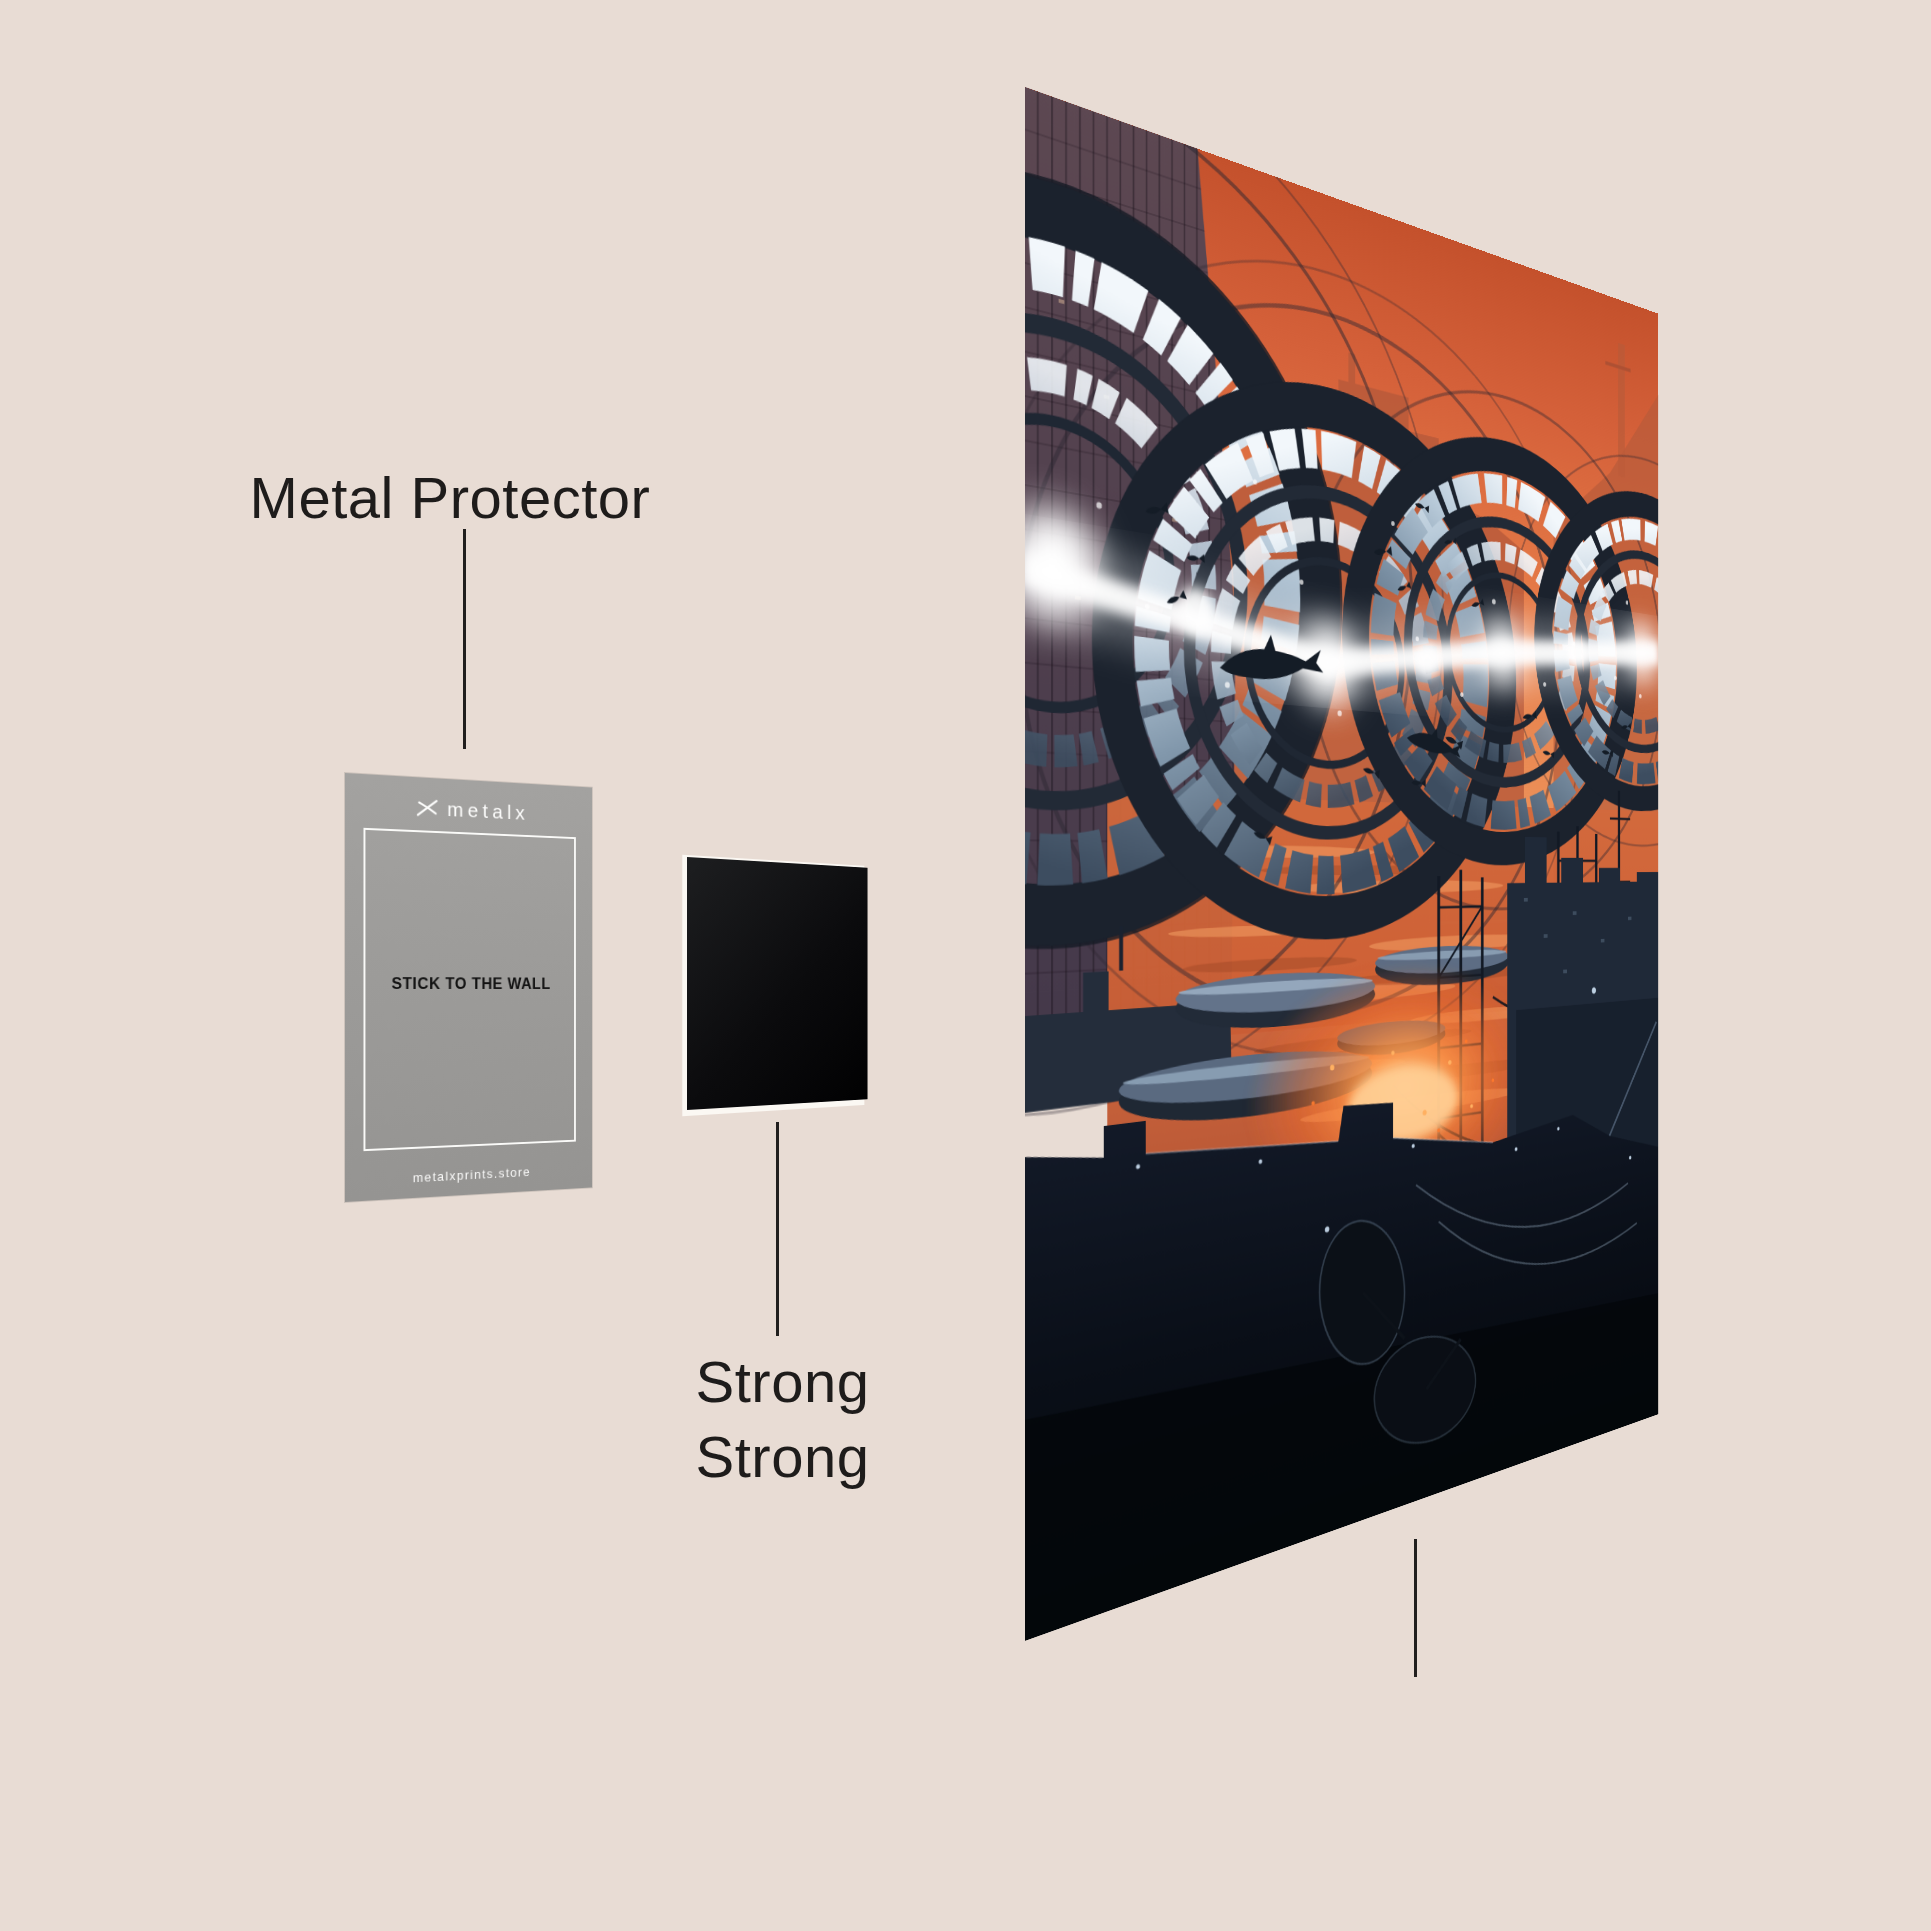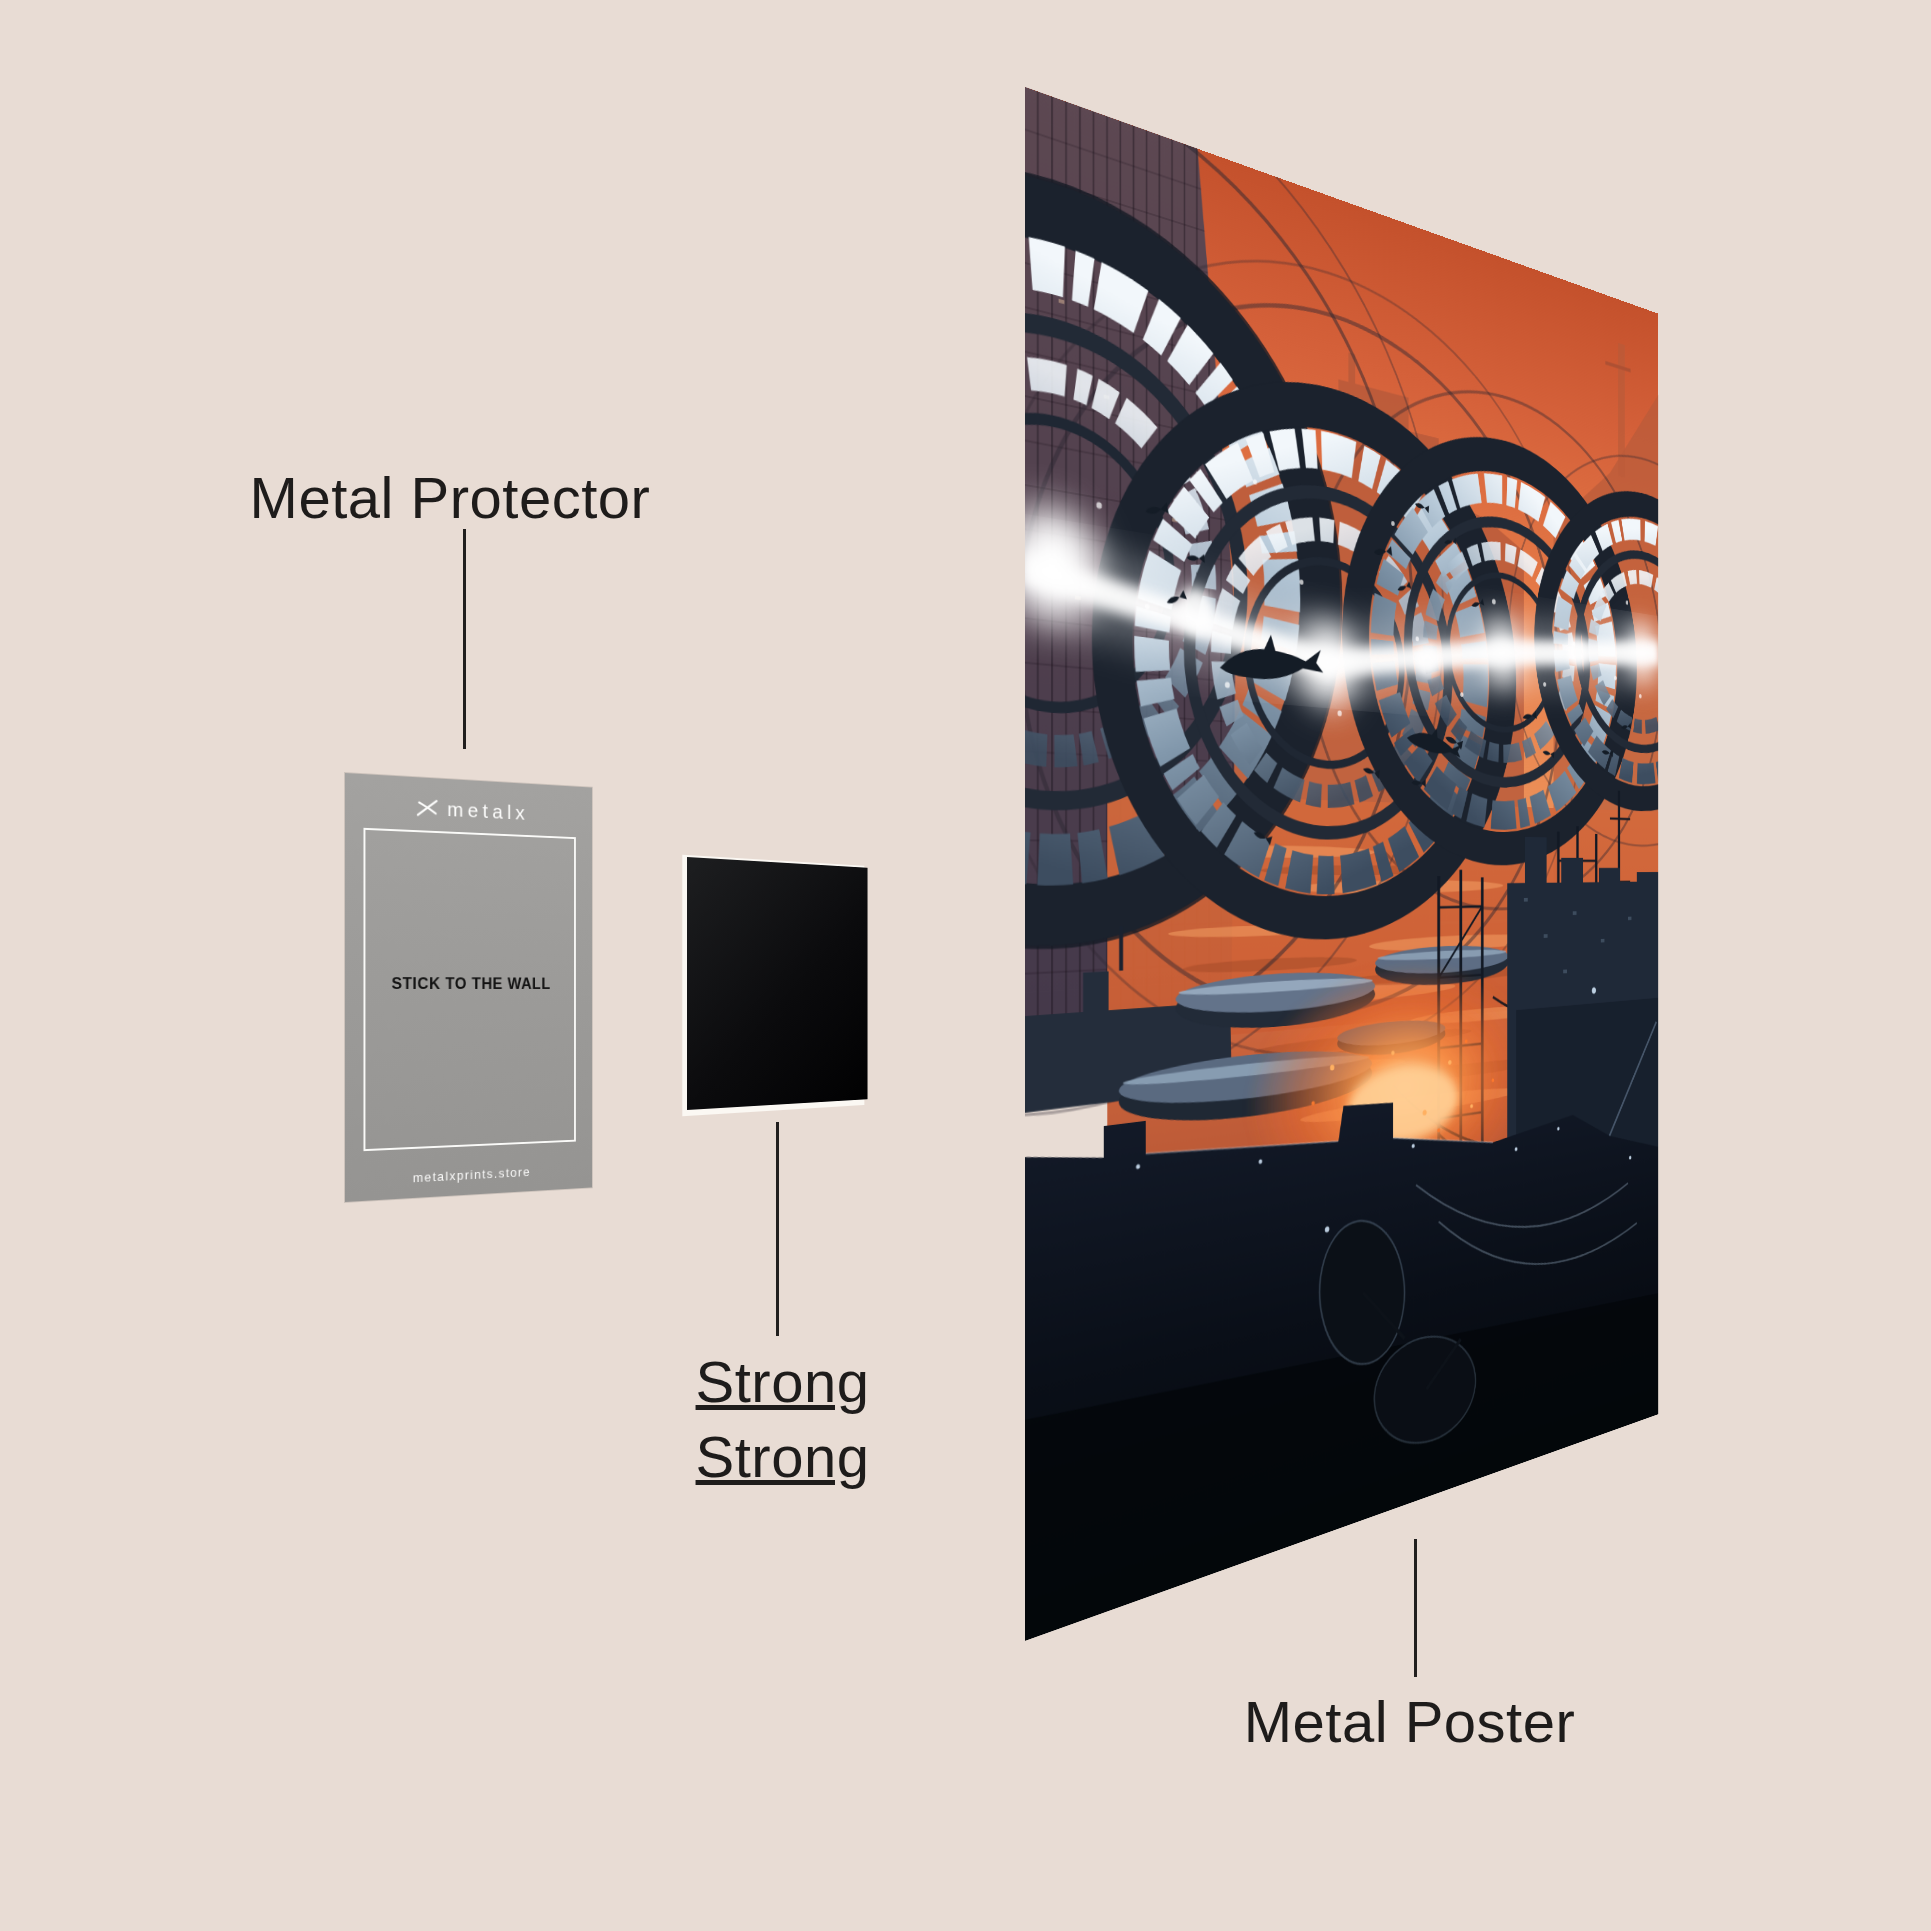--- a/index.html
+++ b/index.html
@@ -9,21 +9,21 @@
     font-family:"Liberation Sans", sans-serif;
   }
   .stage{position:absolute;inset:0;}
 
   
   .label{
     position:absolute;color:#1e1c1b;font-size:58px;letter-spacing:0.5px;
     text-align:center;line-height:75px;font-weight:400;
   }
   .wall-label{left:174px;top:460px;width:552px;}
-  .magnet-label{left:541px;top:1344px;width:483px;text-decoration:underline;}
+  .magnet-label{left:541px;top:1344px;width:483px;}
   .poster-label{left:1120px;top:1684px;width:579px;}
 
   
   .connector{position:absolute;width:3.4px;background:#211f1e;}
   .wall-line{left:463px;top:529px;height:220px;}
   .magnet-line{left:776px;top:1122px;height:214px;}
   .poster-line{left:1414px;top:1539px;height:138px;}
 
   
   .card3d{
@@ -412,16 +412,15 @@
         </g>
         <g transform="rotate(10 578 1472)">
           <ellipse cx="578" cy="1472" rx="90" ry="66" fill="#0a0e15" stroke="rgba(150,180,210,0.22)" stroke-width="2.5"></ellipse>
         </g>
         <path d="M470,1330 L540,1400 M578,1472 L640,1420" stroke="#0d1219" stroke-width="5"></path>
       </g>
     </svg>
   </div>
 
   <div class="connector poster-line"></div>
-  <div class="label poster-label">Metal Poster</div>
 
 </div>
 
 
 </body></html>

